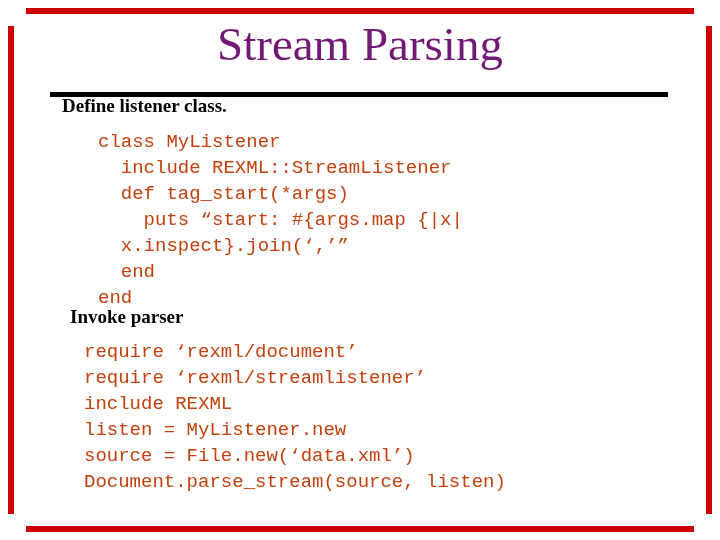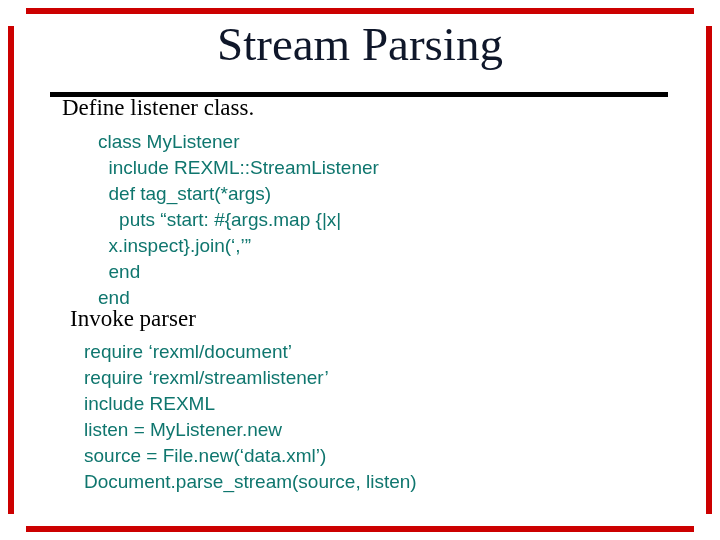--- a/index.html
+++ b/index.html
@@ -24,47 +24,47 @@
   .border-right  { right: 8px;  top: 26px;  bottom: 26px; width: 6px; }
 
   .title {
     position: absolute;
     top: 21px; left: 0; right: 0;
     margin: 0;
     text-align: center;
     font-size: 47px;
     font-weight: normal;
     line-height: 1;
-    color: #0f172a;
+    color: #701a75;
   }
   .title-rule {
     position: absolute;
     top: 92px; left: 50px;
     width: 618px; height: 5px;
     background: #000000;
   }
   .heading {
     position: absolute;
     margin: 0;
-    font-size: 23px;
-    font-weight: normal;
+    font-size: 19px;
+    font-weight: bold;
     line-height: 1;
     color: #000000;
   }
   .h-define { left: 62px; top: 96px; }
   .h-invoke { left: 70px; top: 307px; }
 
   .code {
     position: absolute;
     margin: 0;
-    font-family: Liberation Sans, sans-serif;
+    font-family: Liberation Mono, monospace;
     font-size: 19px;
     line-height: 26px;
     white-space: pre;
-    color: #0f766e;
+    color: #c2410c;
   }
   .code-1 { left: 98px; top: 129px; }
   .code-2 { left: 84px; top: 339px; }
 
   .footer {
     position: absolute;
     left: 170px; top: 492px;
     font-size: 14px;
     line-height: 1;
     color: #000000;

